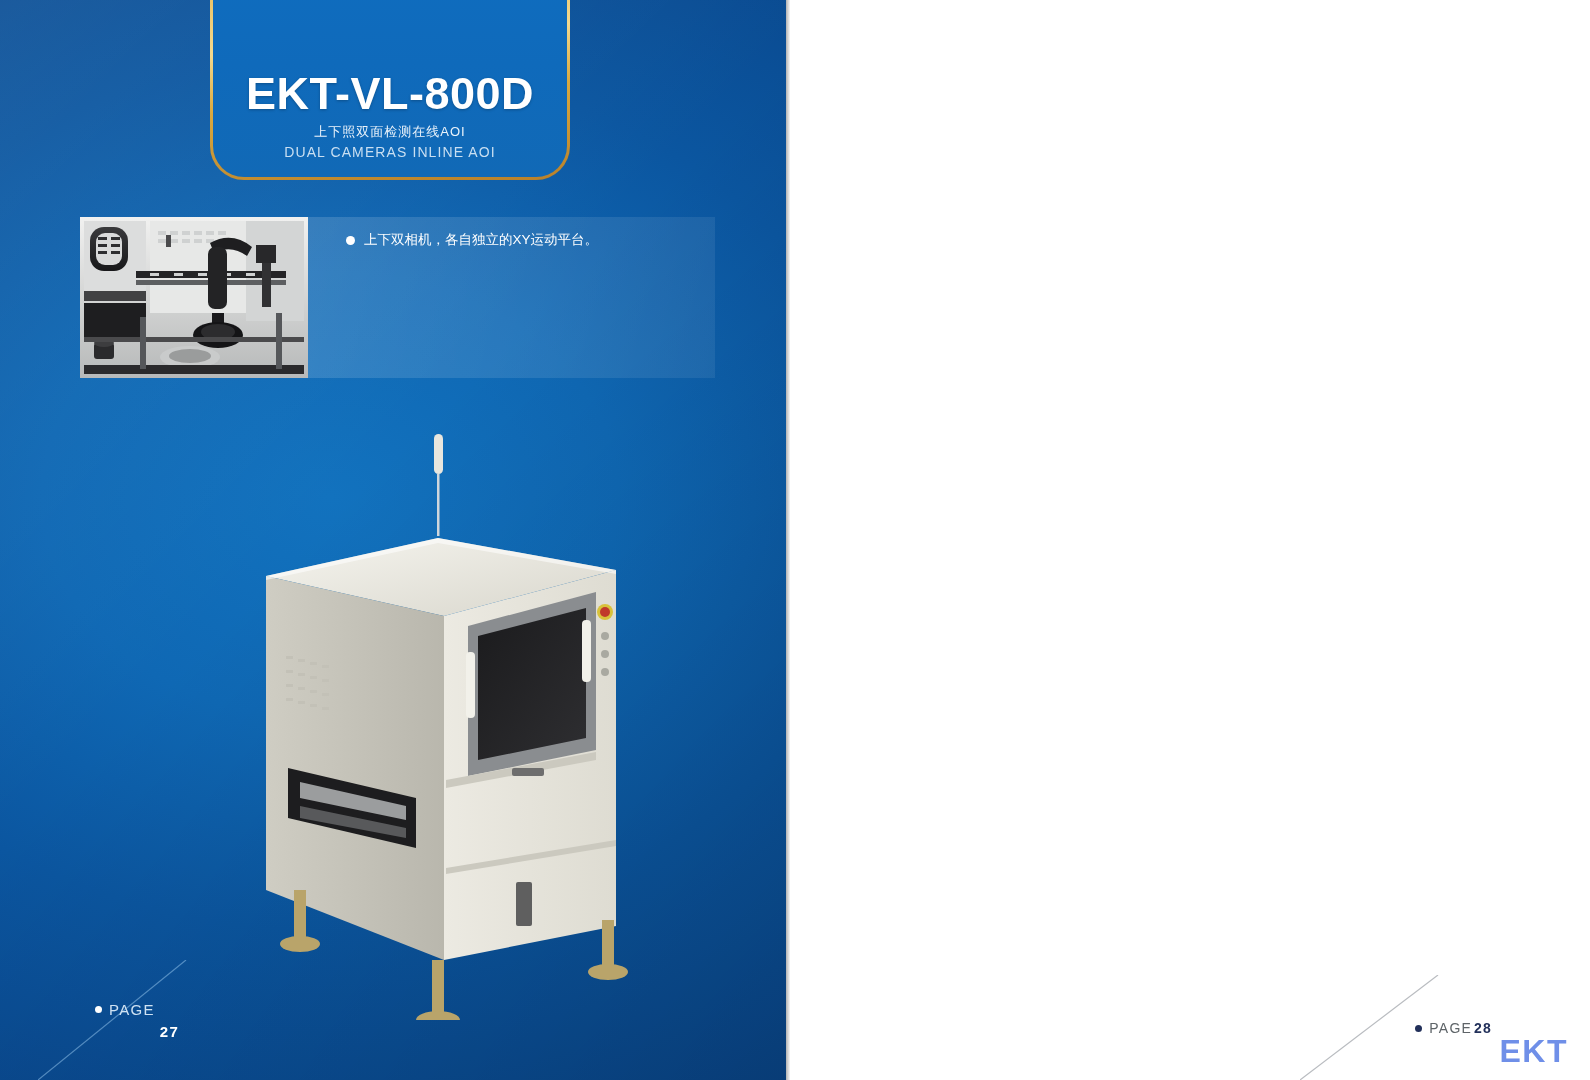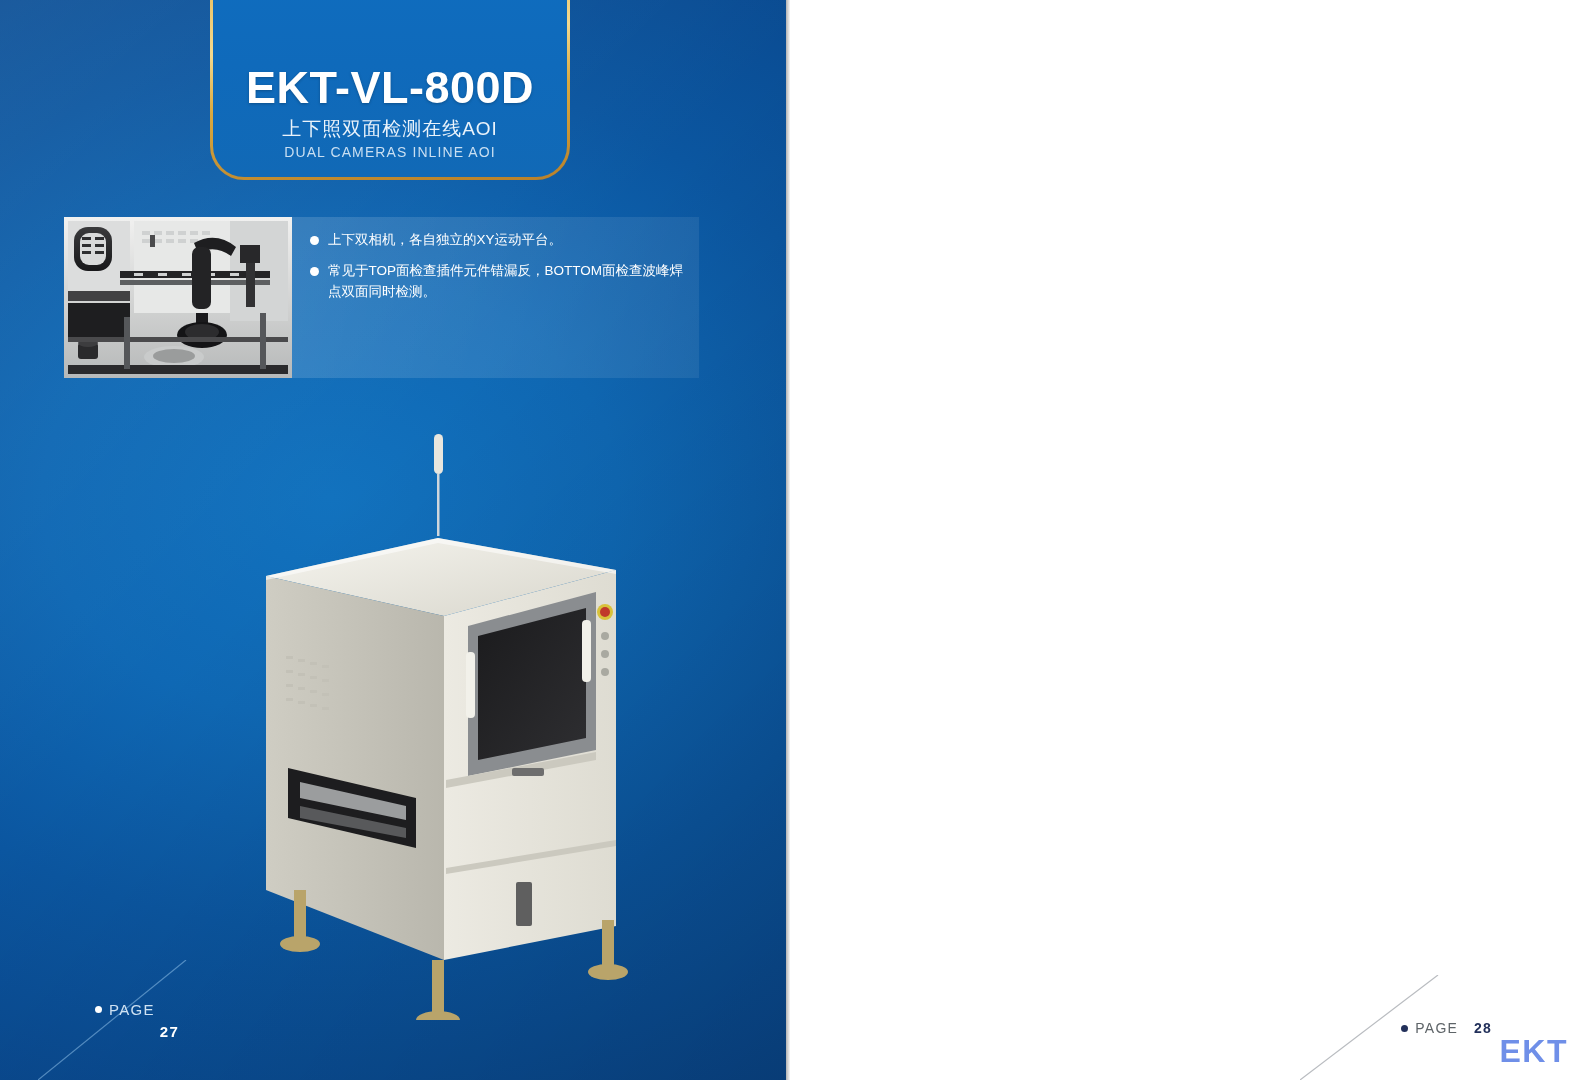--- a/index.html
+++ b/index.html
@@ -18,27 +18,27 @@
   .title-frame{position:absolute;left:210px;top:-78px;width:360px;height:258px;
     border-radius:0 0 34px 34px;padding:3px;
     background:linear-gradient(175deg,#caa23e 0%,#e8c46a 26%,#f3d98e 46%,#d9a93f 66%,#b9812a 100%);
     box-sizing:border-box;z-index:3;}
   .title-inner{width:100%;height:100%;border-radius:0 0 31px 31px;
     background:linear-gradient(180deg,#0f6ec0 0%,#0f6abb 55%,#1169b6 100%);
     display:flex;flex-direction:column;align-items:center;justify-content:flex-end;
     padding-bottom:18px;box-sizing:border-box;}
   .model-name{color:#fff;font-size:45px;font-weight:bold;letter-spacing:.5px;line-height:1;
     text-shadow:0 1px 3px rgba(0,0,0,.25);}
-  .model-cn{color:#eaf3fb;font-size:19px;margin-top:9px;letter-spacing:1px;line-height:1;}
+  .model-cn{color:#eaf3fb;font-size:13px;margin-top:9px;letter-spacing:1px;line-height:1;}
   .model-en{color:#c9dff2;font-size:14px;letter-spacing:1.1px;margin-top:7px;line-height:1;}
 
   
-  .band{position:absolute;left:64px;top:217px;width:635px;height:161px;z-index:2;
+  .band{position:absolute;left:80px;top:217px;width:635px;height:161px;z-index:2;
     background:linear-gradient(100deg, rgba(255,255,255,.20) 0%, rgba(255,255,255,.13) 48%, rgba(255,255,255,.07) 100%);
-    display:flex;}
+    display:flex;gap:20px;}
   .photo{flex:0 0 228px;height:161px;position:relative;overflow:hidden;
     background:linear-gradient(180deg,#e9eaea 0%,#c9cbcb 40%,#9fa2a3 100%);}
   .bullets{flex:1;padding:13px 14px 0 18px;box-sizing:border-box;}
   .bullet{display:flex;align-items:flex-start;margin-bottom:11px;}
   .bdot{flex:0 0 9px;height:9px;border-radius:50%;background:#fff;margin:6px 9px 0 0;}
   .btext{color:#fff;font-size:13.5px;line-height:1.5;}
 
   
   .machine-wrap{position:absolute;left:230px;top:420px;width:420px;height:600px;z-index:2;}
 
@@ -47,21 +47,21 @@
   .page-num .pdot{width:7px;height:7px;border-radius:50%;background:#fff;margin-right:7px;}
   .page-num b{color:#fff;font-weight:bold;margin-left:5px;margin-top:44px;}
   .diag-l{position:absolute;left:38px;bottom:0;width:150px;height:120px;z-index:3;}
 
   
   .right-page{position:relative;flex:1;height:1080px;background:#fff;overflow:hidden;}
 
   .pg28{position:absolute;right:98px;bottom:44px;color:#5e6468;font-size:14px;
     letter-spacing:1.2px;display:flex;align-items:center;}
   .pg28 .pdot{width:7px;height:7px;border-radius:50%;background:#22305a;margin-right:7px;}
-  .pg28 b{color:#22305a;font-weight:bold;margin-left:16px;}
+  .pg28 b{color:#22305a;font-weight:bold;margin-left:2px;}
   .ekt{position:absolute;right:22px;bottom:10px;font-size:32px;font-weight:bold;
     color:#6f8fe8;letter-spacing:1.5px;}
   .diag-r{position:absolute;right:150px;bottom:0;width:140px;height:105px;}
   .gutter{position:absolute;left:786px;top:0;width:4px;height:1080px;
     background:linear-gradient(90deg,rgba(0,0,0,.30),rgba(0,0,0,.03));z-index:6;}
 </style>
 </head>
 <body>
 
 <div class="spread">
@@ -144,24 +144,20 @@
           <rect x="4" y="120" width="220" height="5" fill="#4a4a4c"></rect>
           <rect x="60" y="100" width="6" height="52" fill="#55575a"></rect>
           <rect x="196" y="96" width="6" height="56" fill="#55575a"></rect>
         </svg>
       </div>
       <div class="bullets">
         <div class="bullet">
           <span class="bdot"></span>
           <span class="btext">上下双相机，各自独立的XY运动平台。</span>
         </div>
-        <div class="bullet">
-          <span class="bdot"></span>
-          <span class="btext">常见于TOP面检查插件元件错漏反，BOTTOM面检查波峰焊点双面同时检测。</span>
-        </div>
       </div>
     </div>
 
     <div class="machine-wrap">
       <svg viewBox="0 0 420 600" width="420" height="600">
         <defs>
           <linearGradient id="mf" x1="0" y1="0" x2="1" y2="0">
             <stop offset="0" stop-color="#eceae2"></stop>
               <stop offset="1" stop-color="#dedcd2"></stop>
           </linearGradient>

